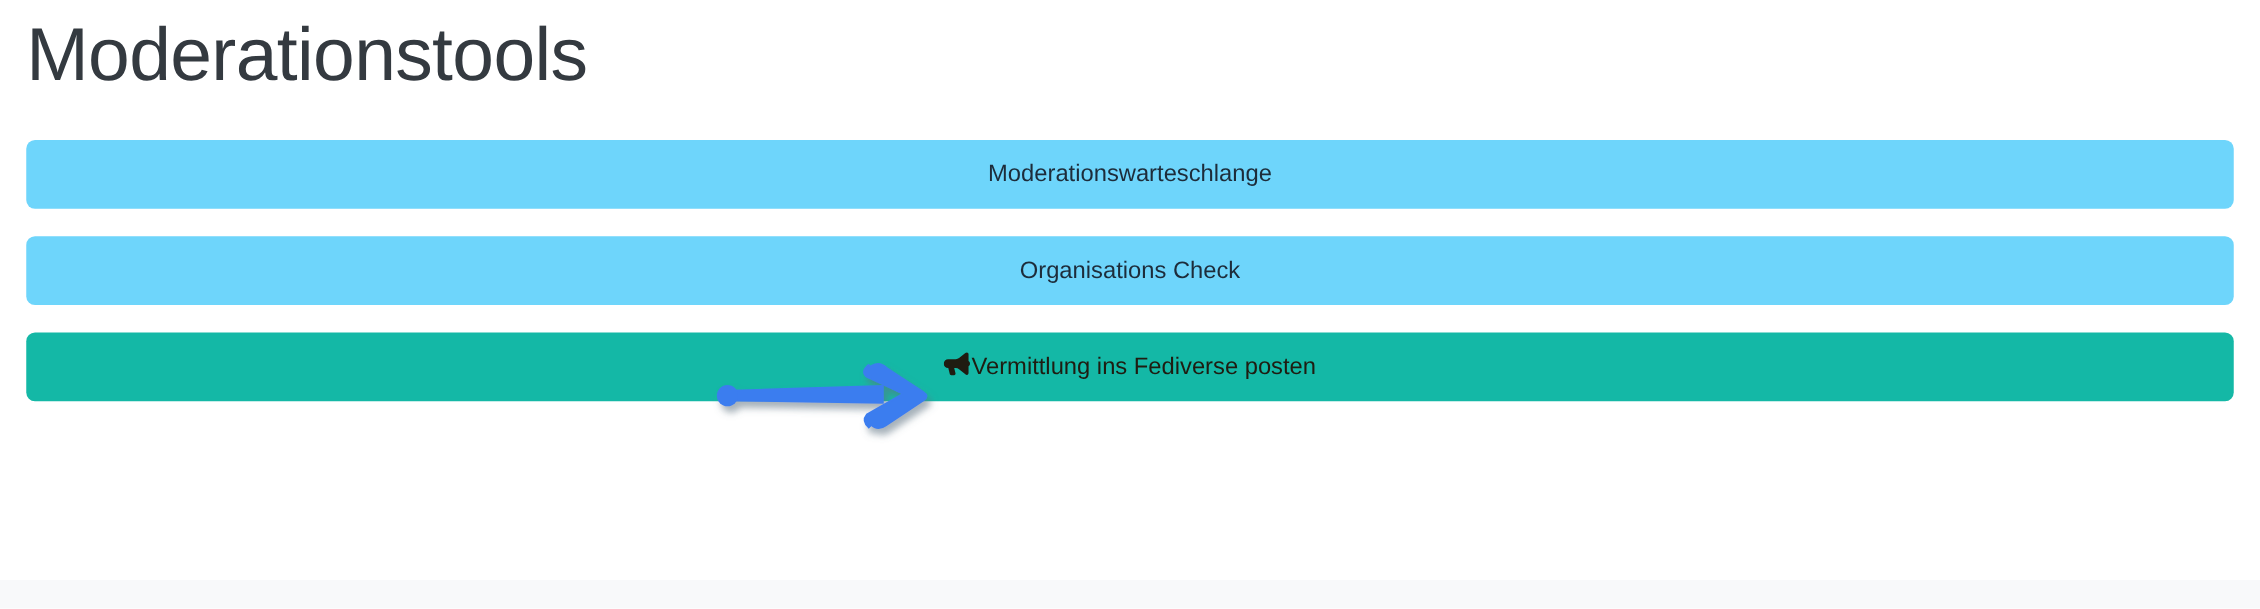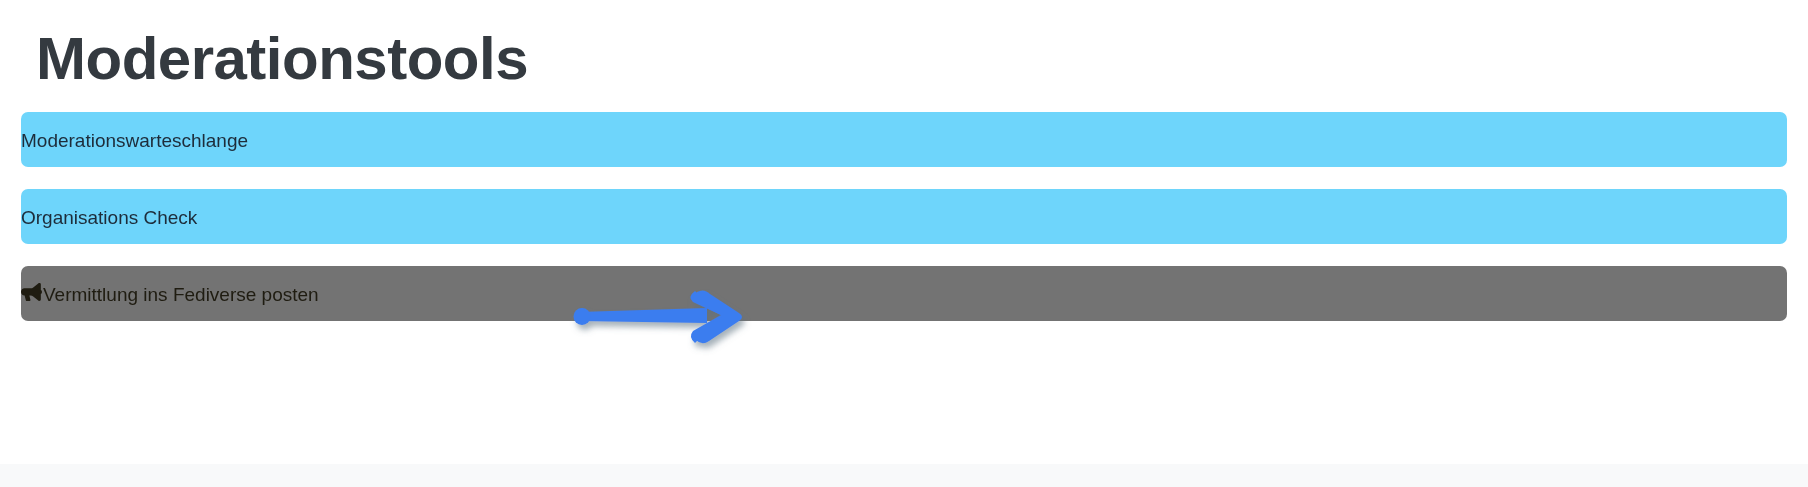--- a/index.html
+++ b/index.html
@@ -22,24 +22,24 @@
     height: 487px;
     background: #ffffff;
     box-sizing: border-box;
   }
 
   
   .page-title {
     position: absolute;
     left: 21px;
     top: 6px;
-    margin: 15px;
+    margin: 0;
     font-size: 60px;
     line-height: 76px;
-    font-weight: 700;
+    font-weight: 400;
     letter-spacing: -0.5px;
     color: #343a40;
     white-space: nowrap;
   }
 
   
   .button-stack {
     position: absolute;
     left: 21px;
     top: 112px;
@@ -53,33 +53,33 @@
     box-sizing: border-box;
     height: 55px;
     margin: 0 0 22px 0;
     border: none;
     border-radius: 7px;
     font-family: "Liberation Sans", "DejaVu Sans", sans-serif;
     font-size: 19px;
     line-height: 55px;
     font-weight: 400;
     color: #1d2c3a;
-    text-align: left;
+    text-align: center;
     padding: 0;
     cursor: pointer;
     white-space: nowrap;
     overflow: visible;
   }
 
   .tool-button.variant-info {
     background-color: #6ed5fb;
   }
 
   .tool-button.variant-warning {
-    background-color: #737373;
+    background-color: #14b8a6;
     margin-bottom: 14px;
     color: #1f1c11;
   }
 
   .tool-button .btn-label {
     display: inline-block;
     vertical-align: middle;
   }
 
   

